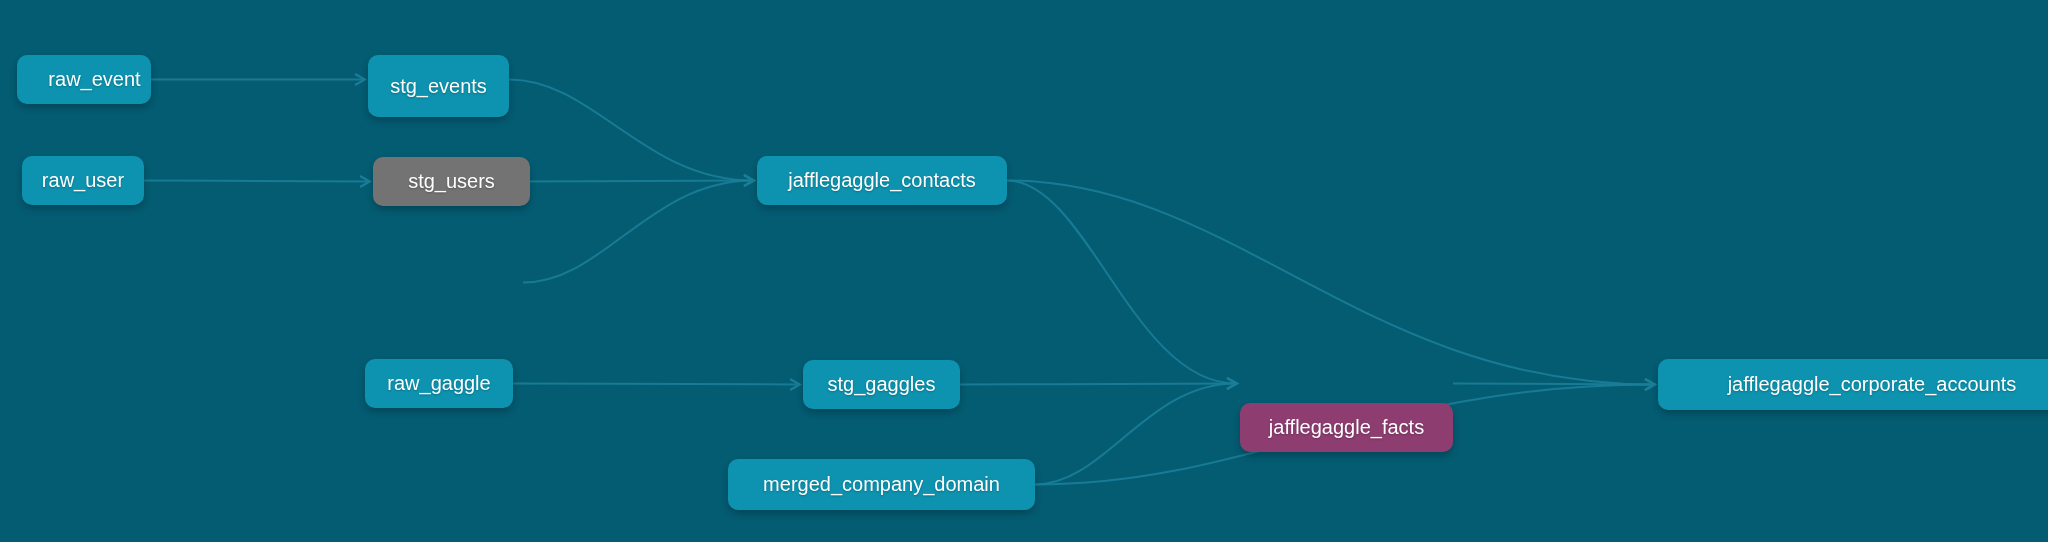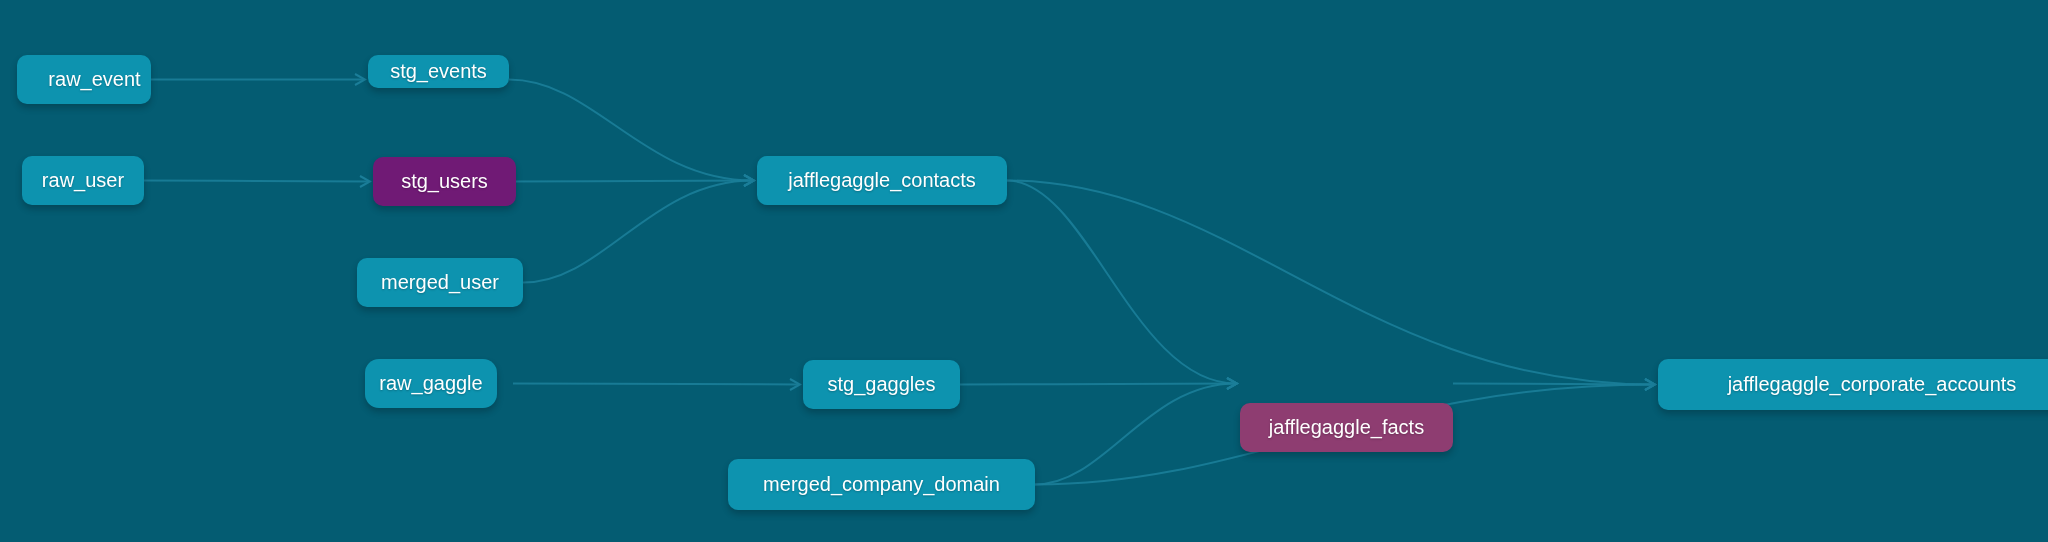--- a/index.html
+++ b/index.html
@@ -70,23 +70,22 @@
       <path d="M960,384.5 C1056.6,384.5 1111.8,383.5 1236,383.5" class="edge" stroke="#1B7E99" marker-end="url(#arrow)"></path>
       <path d="M1007,180.5 C1087.15,180.5 1132.95,383.5 1236,383.5" class="edge" stroke="#1B7E99" marker-end="url(#arrow)"></path>
       <path d="M1035,484.5 C1105.35,484.5 1145.55,383.5 1236,383.5" class="edge" stroke="#1B7E99" marker-end="url(#arrow)"></path>
       <path d="M1007,180.5 C1233.45,180.5 1362.85,384.5 1654,384.5" class="edge" stroke="#1B7E99" marker-end="url(#arrow)"></path>
       <path d="M1453,383.5 C1523.35,383.5 1563.55,384.5 1654,384.5" class="edge" stroke="#1B7E99" marker-end="url(#arrow)"></path>
       <path d="M1035,484.5 C1251.65,484.5 1375.45,384.5 1654,384.5" class="edge" stroke="#1B7E99" marker-end="url(#arrow)"></path>
     </svg>
   <div id="nodes">
       <div class="node" style="left: 17px; top: 55px; width: 134px; height: 49px; background: rgb(13, 147, 175); color: rgb(255, 255, 255); padding-left: 21px;">raw_event</div>
       <div class="node" style="left: 22px; top: 156px; width: 122px; height: 49px; background: rgb(13, 147, 175); color: rgb(255, 255, 255);">raw_user</div>
-      <div class="node" style="left: 368px; top: 55px; width: 141px; height: 33px; background: rgb(13, 147, 175); color: rgb(255, 255, 255);">stg_events</div>
-      <div class="node" style="left: 373px; top: 157px; width: 143px; height: 49px; background: #701a75; color: rgb(255, 255, 255);">stg_users</div>
-      <div class="node" style="left: 357px; top: 258px; width: 166px; height: 49px; background: rgb(13, 147, 175); color: rgb(255, 255, 255);">merged_user</div>
+      <div class="node" style="left: 368px; top: 55px; width: 141px; height: 62px; background: rgb(13, 147, 175); color: rgb(255, 255, 255);">stg_events</div>
+      <div class="node" style="left: 373px; top: 157px; width: 157px; height: 49px; background: #737373; color: rgb(255, 255, 255);">stg_users</div>
       <div class="node" style="left: 757px; top: 156px; width: 250px; height: 49px; background: rgb(13, 147, 175); color: rgb(255, 255, 255);">jafflegaggle_contacts</div>
-      <div class="node" style="left: 365px; top: 359px; width: 132px; height: 49px; background: rgb(13, 147, 175); color: rgb(255, 255, 255); border-radius: 14px;">raw_gaggle</div>
+      <div class="node" style="left: 365px; top: 359px; width: 148px; height: 49px; background: rgb(13, 147, 175); color: rgb(255, 255, 255);">raw_gaggle</div>
       <div class="node" style="left: 728px; top: 459px; width: 307px; height: 51px; background: rgb(13, 147, 175); color: rgb(255, 255, 255);">merged_company_domain</div>
       <div class="node" style="left: 803px; top: 360px; width: 157px; height: 49px; background: rgb(13, 147, 175); color: rgb(255, 255, 255);">stg_gaggles</div>
       <div class="node" style="left: 1240px; top: 359px; width: 213px; height: 49px; background: rgb(142, 61, 113); color: rgb(255, 255, 255); margin-top: 44px;">jafflegaggle_facts</div>
       <div class="node" style="left: 1658px; top: 359px; width: 428px; height: 51px; background: rgb(13, 147, 175); color: rgb(255, 255, 255);">jafflegaggle_corporate_accounts</div>
     </div>
 </div>
 
 </body></html>

